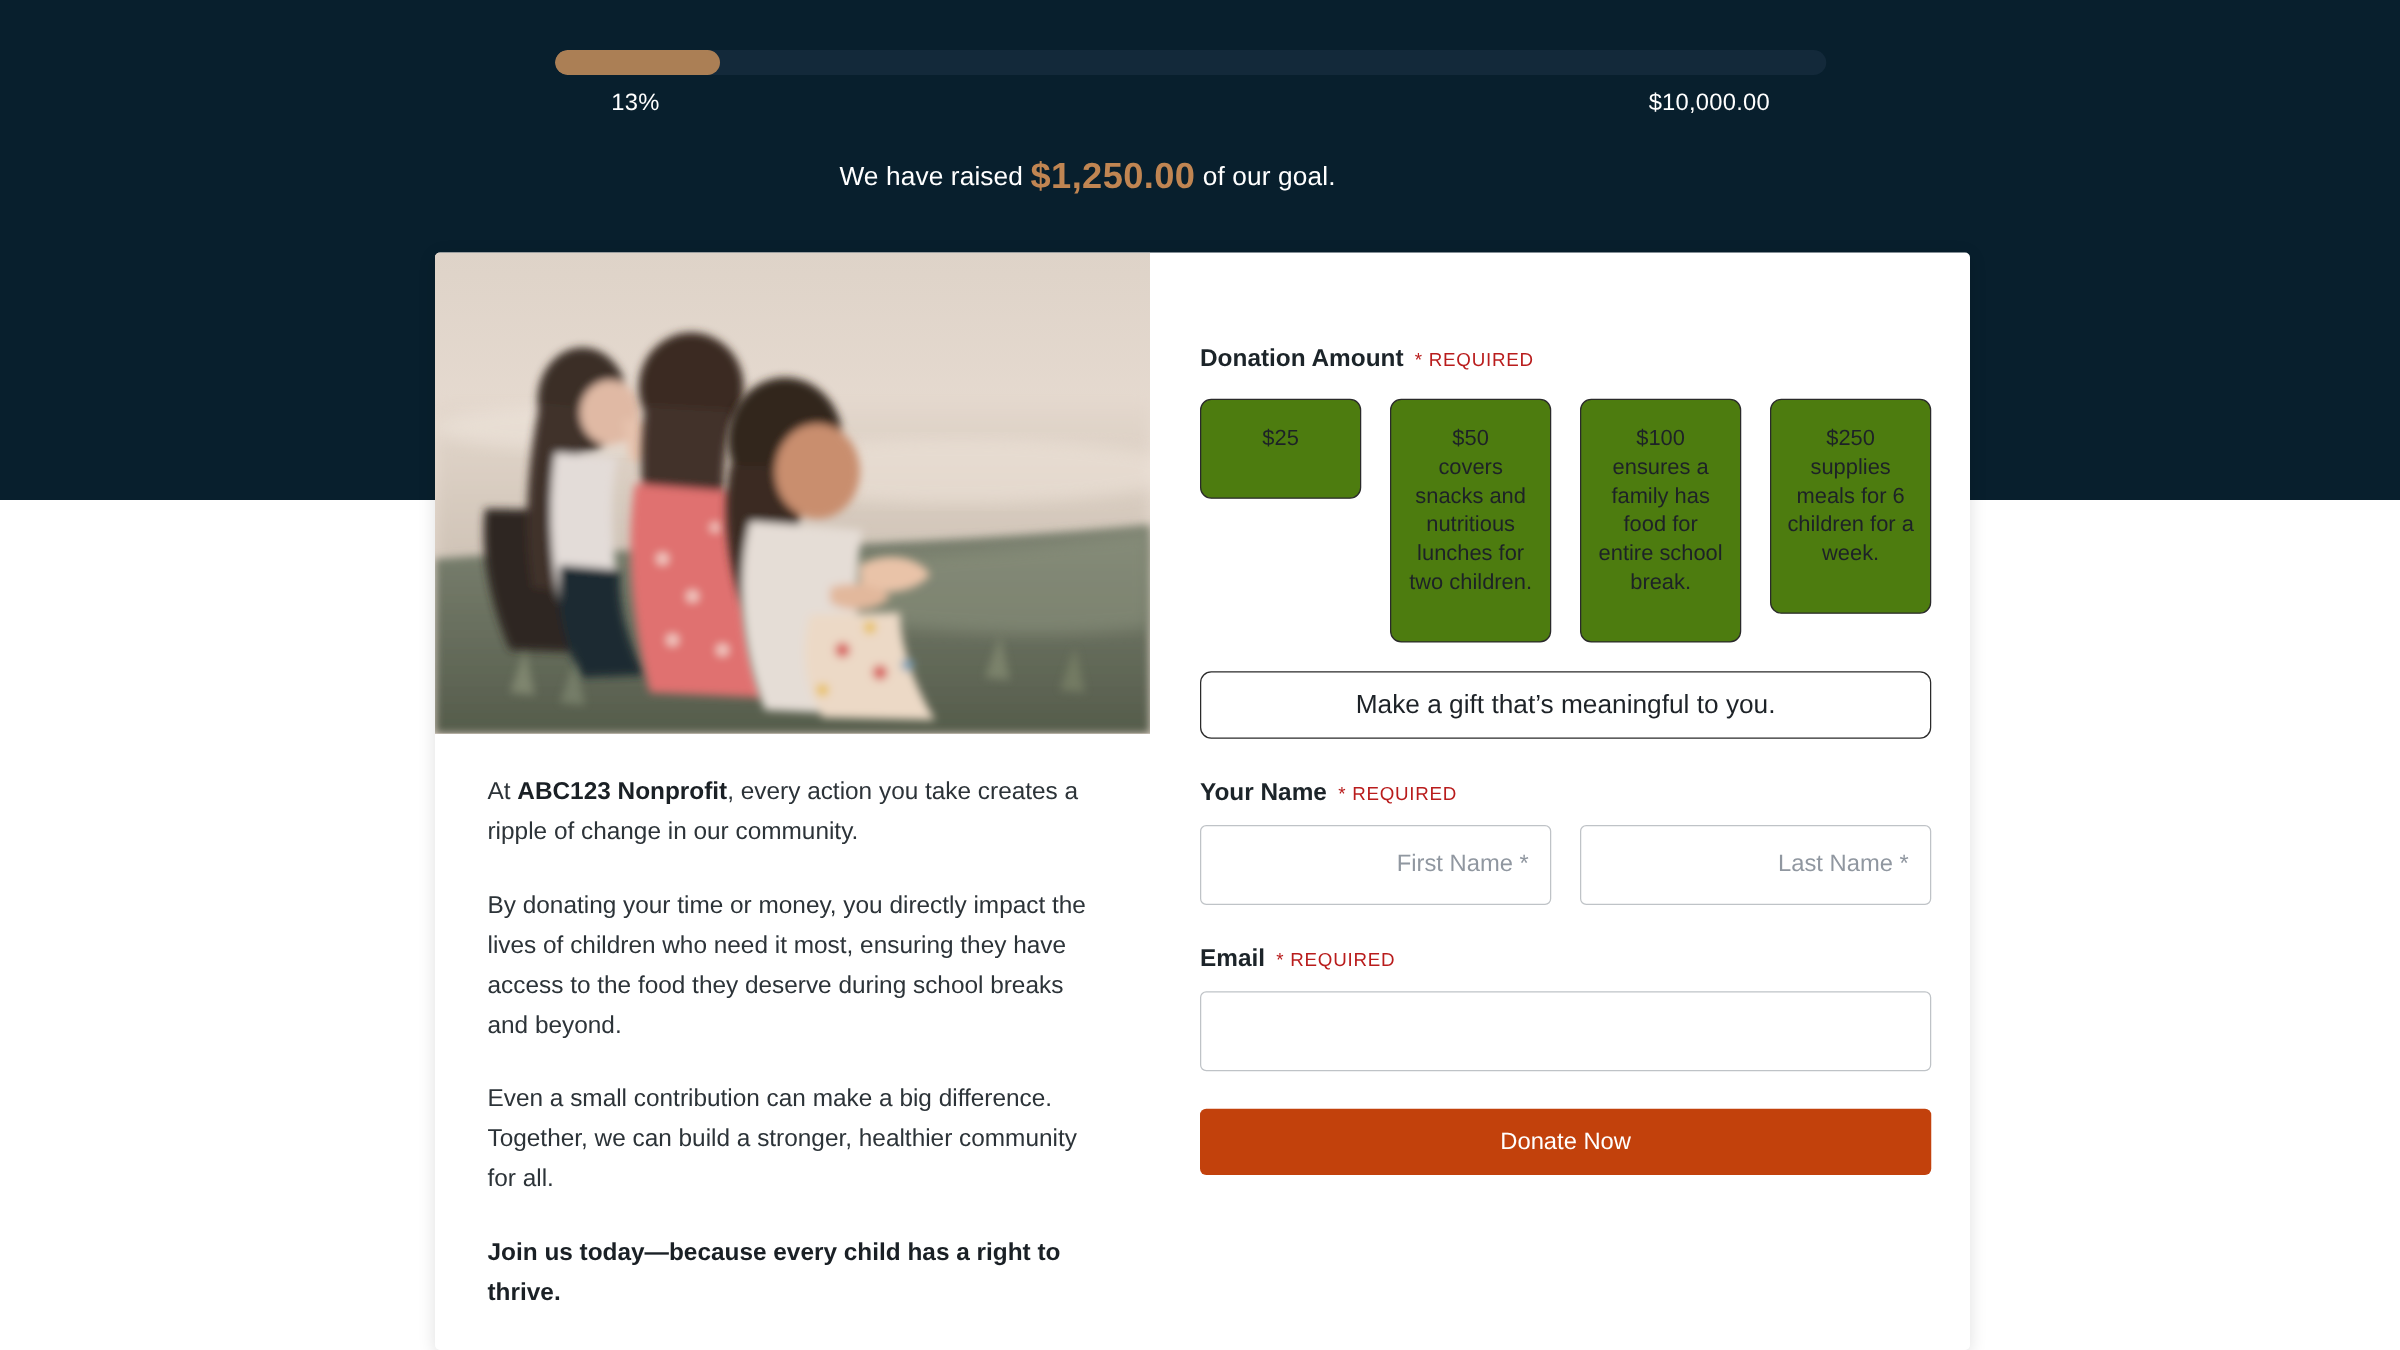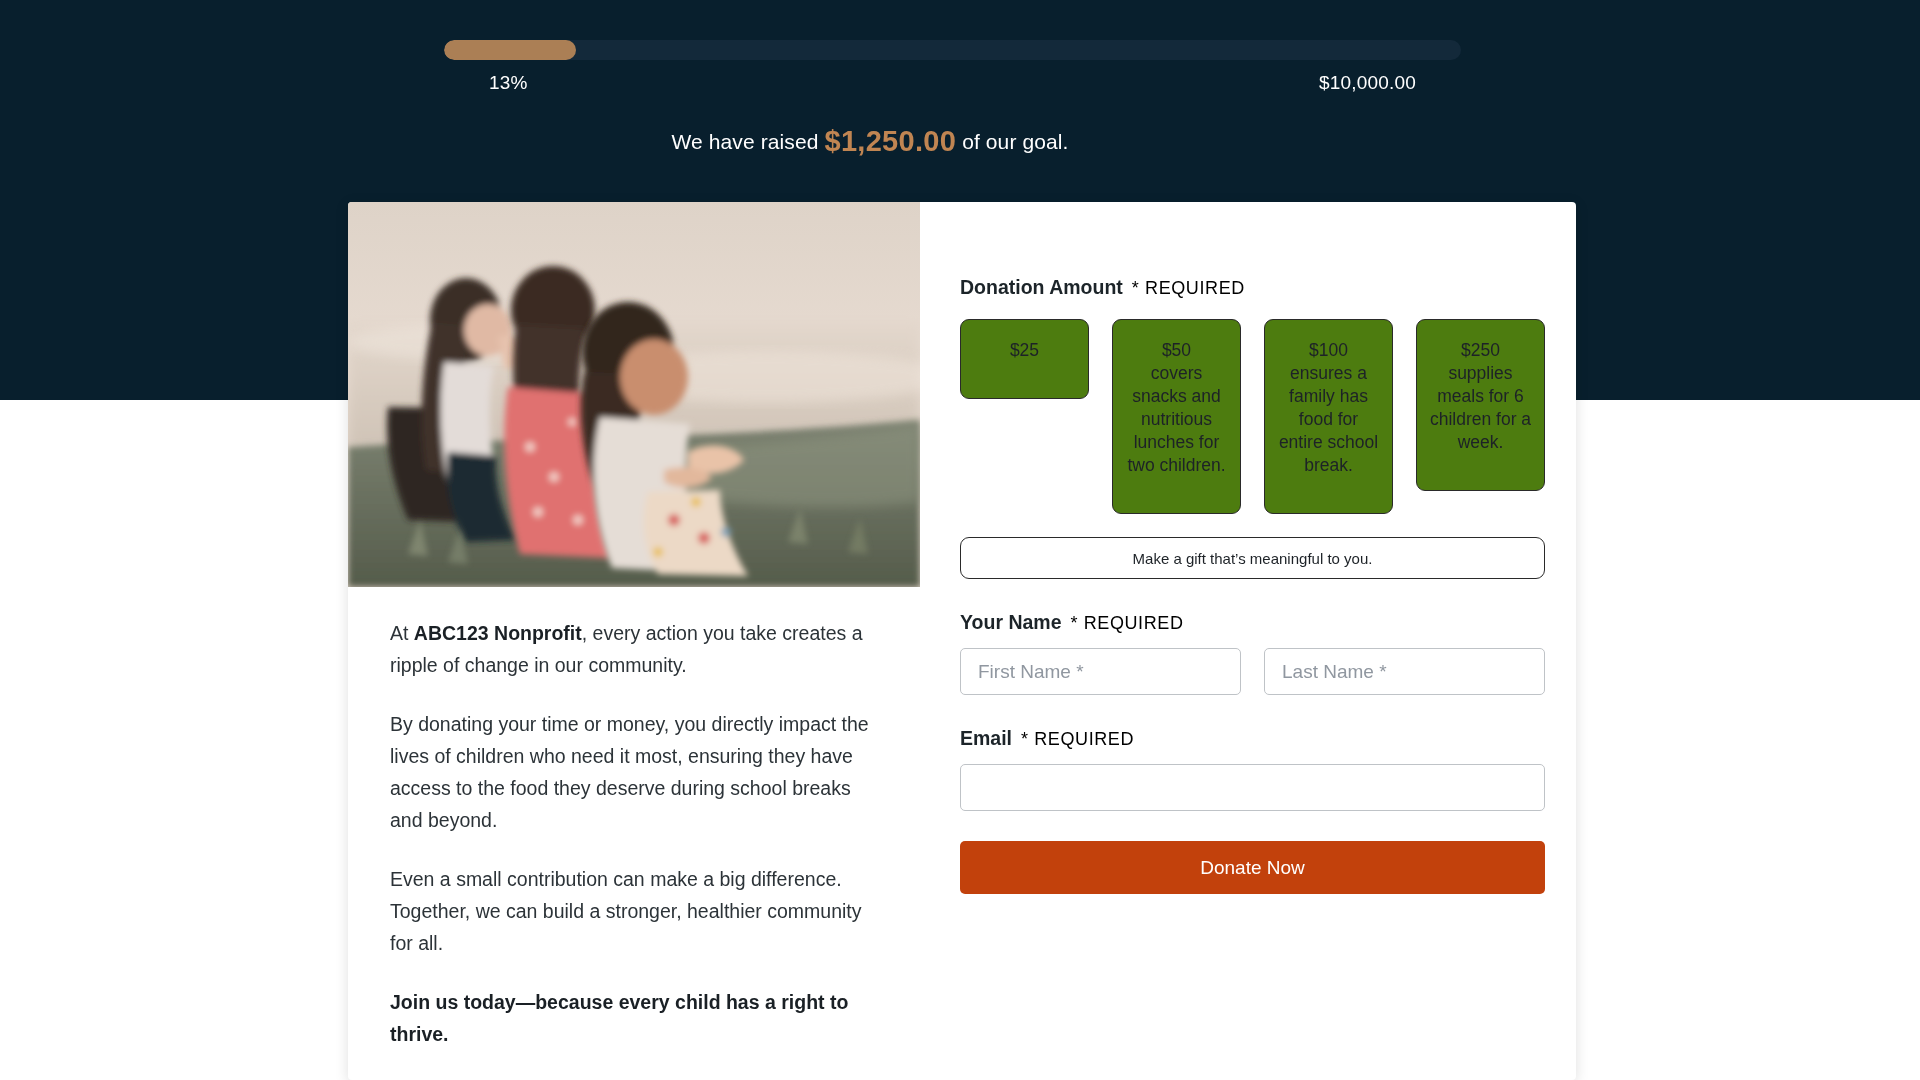--- a/index.html
+++ b/index.html
@@ -140,22 +140,22 @@
     gap: 9px;
   }
 
   .field-label {
     font-size: 19.5px;
     font-weight: bold;
     color: #1c2429;
   }
 
   .required-tag {
-    font-size: 18px;
-    color: #000000;
+    font-size: 15px;
+    color: #b91c1c;
     letter-spacing: .6px;
   }
 
   #amount-options {
     display: flex;
     gap: 23px;
     margin-top: 20px;
     align-items: flex-start;
   }
 
@@ -169,48 +169,49 @@
     font-size: 17.5px;
     line-height: 23px;
     color: #1d2227;
     cursor: pointer;
   }
 
   #custom-gift {
     margin-top: 23px;
     border: 1.3px solid #2a2a2a;
     border-radius: 9px;
-    height: 42px;
+    height: 54px;
     display: flex;
     align-items: center;
     justify-content: center;
-    font-size: 15px;
+    font-size: 21px;
     color: #1d2227;
     cursor: pointer;
   }
 
   .section-gap { margin-top: 32px; }
 
   #name-row {
     display: flex;
     gap: 23px;
     margin-top: 14px;
   }
 
   .text-input {
     flex: 1;
-    height: 47px;
+    height: 64px;
     border: 1px solid #bfc3c7;
     border-radius: 5px;
     background: #fff;
     padding: 0 17px;
     font-family: "Liberation Sans", sans-serif;
     font-size: 19px;
     color: #7f1d1d;
     outline: none;
+    text-align: right;
   }
 
   .text-input::placeholder { color: #9097a0; }
 
   #email-input {
     display: block;
     width: 100%;
     margin-top: 14px;
   }
 

